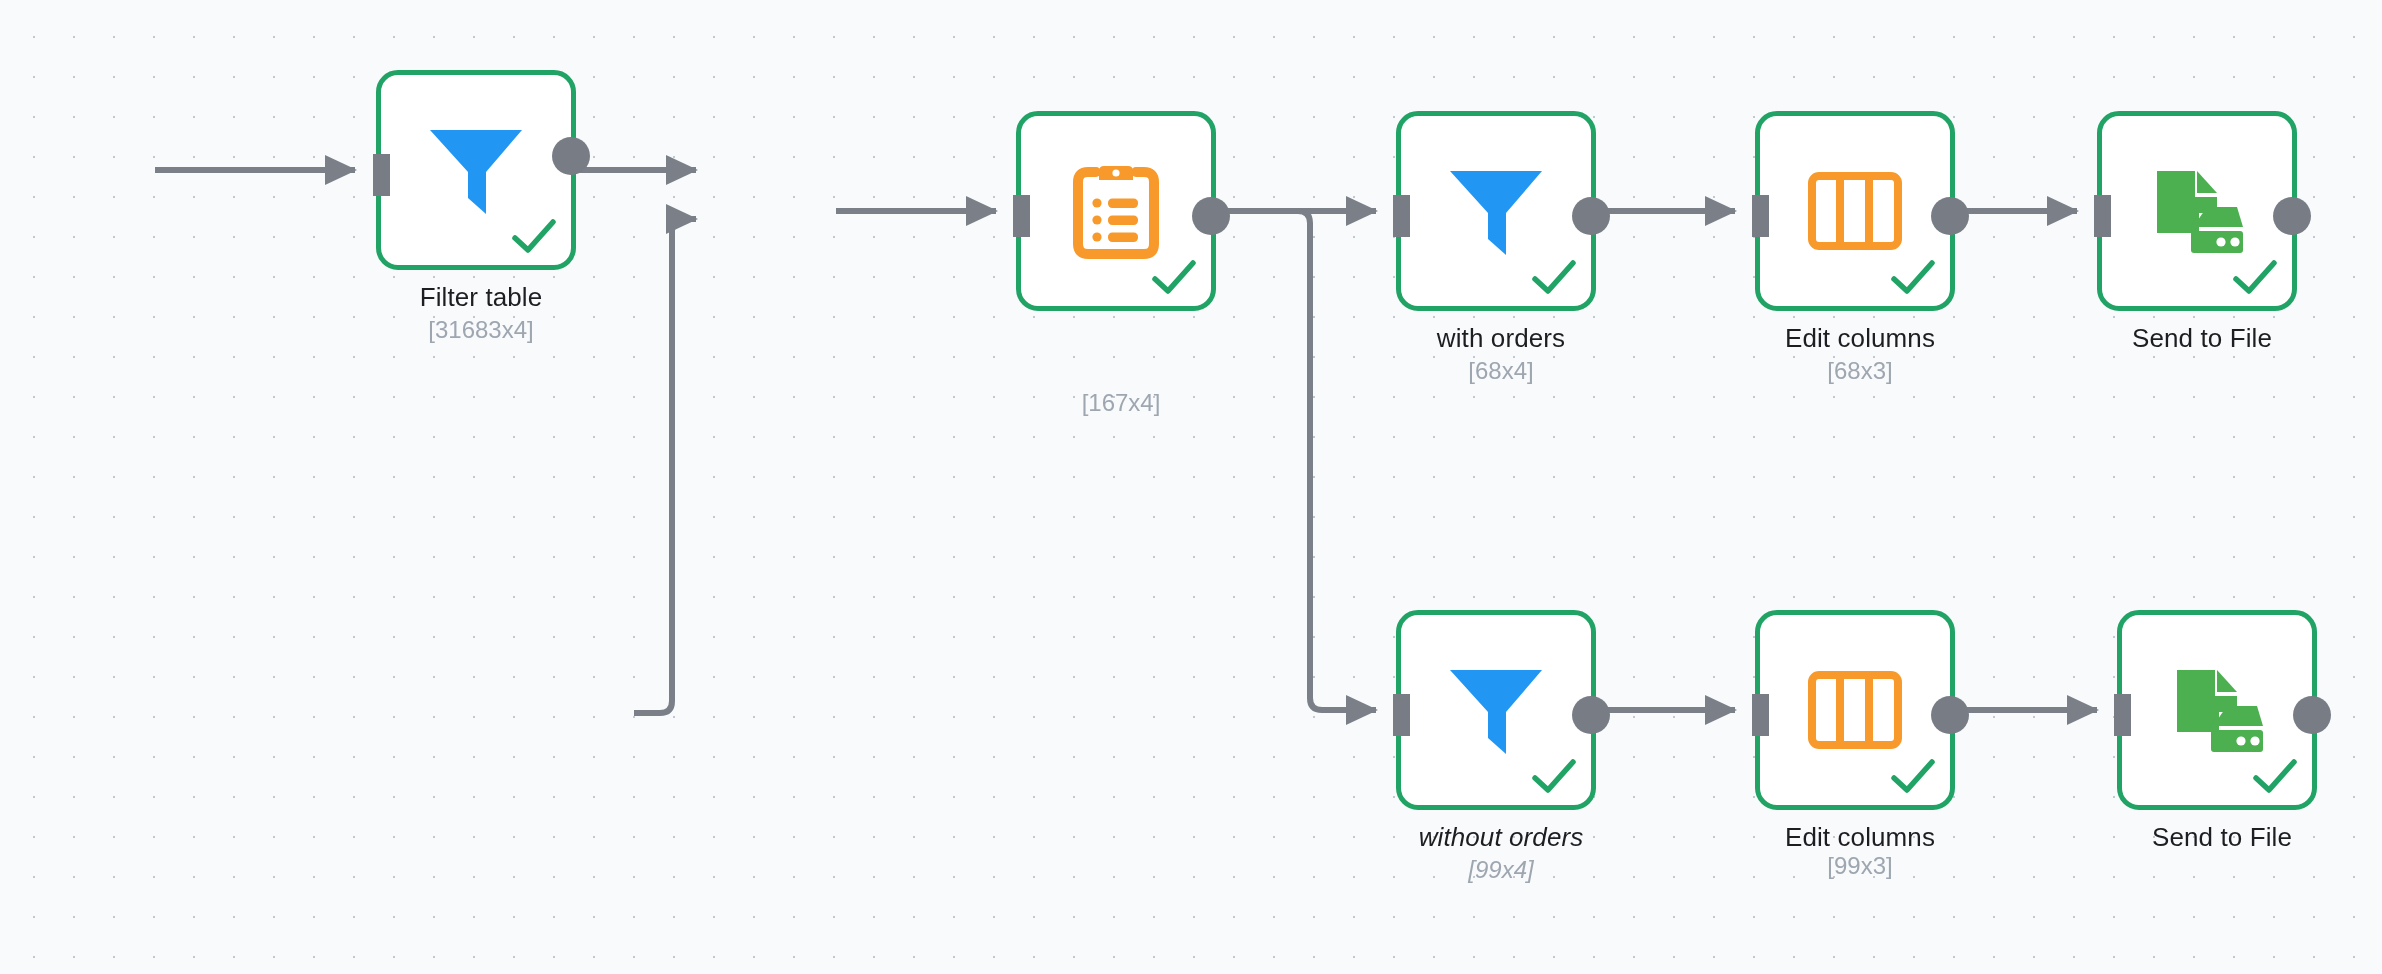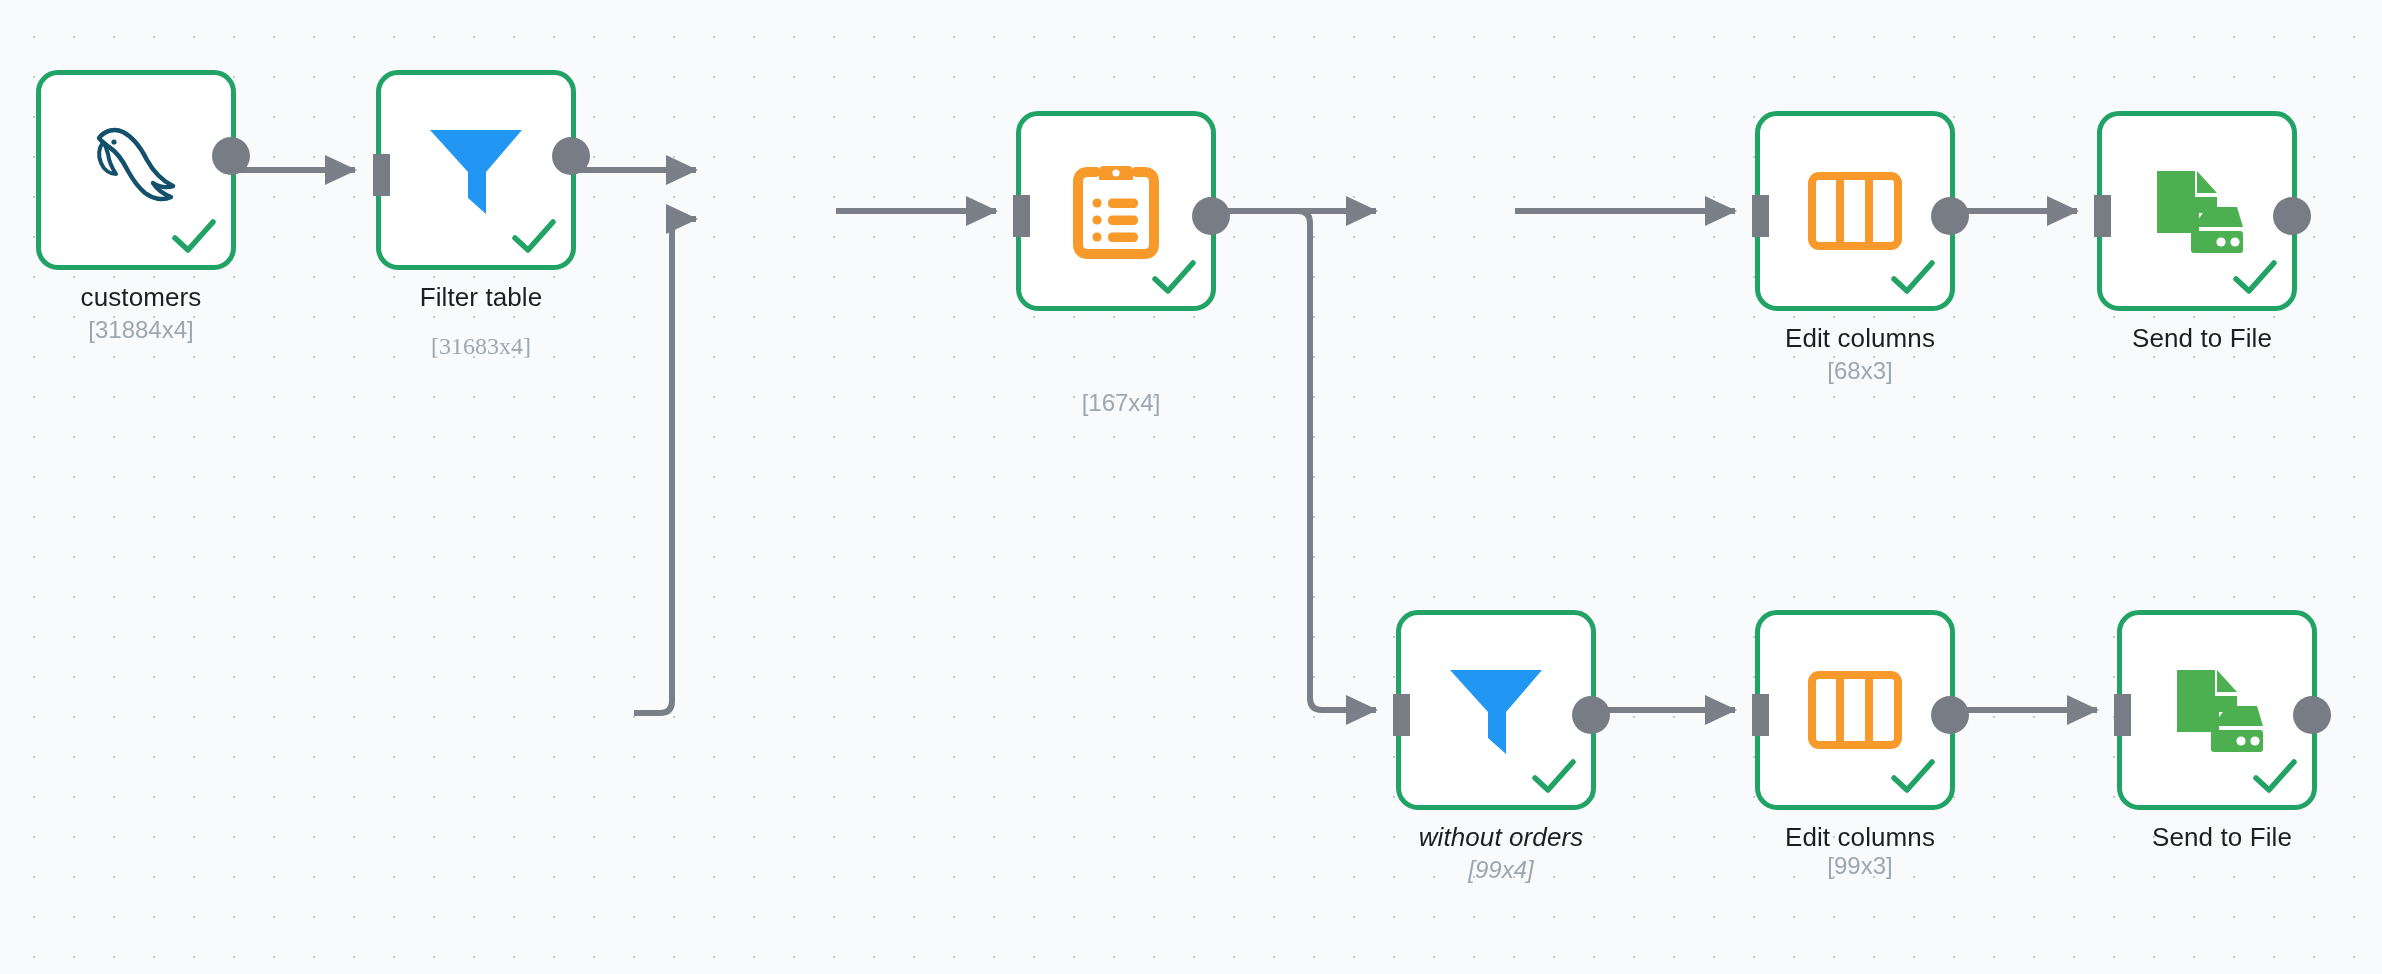--- a/index.html
+++ b/index.html
@@ -118,53 +118,36 @@
       <path d="M 1515 211 L 1735 211"></path>
 
       <path d="M 1874 211 L 2077 211"></path>
 
       <path d="M 1515 710 L 1735 710"></path>
 
       <path d="M 1874 710 L 2097 710"></path>
     </g>
   </svg>
 
-  <div class="node" style="left:36px; top:70px;">
-    <div class="node-icon">
-      <svg width="110" height="96" viewBox="0 0 110 96">
-        <path d="M18 16 C24 8 34 6 42 10 C52 15 60 26 66 38 C72 49 80 58 92 64 C86 66 78 65 72 61 C76 67 82 72 90 75 C82 79 72 77 64 71 C58 66 52 58 47 49 C42 39 36 30 28 25 C24 22 20 19 18 16 Z" fill="none" stroke="#12506b" stroke-width="4.5" stroke-linejoin="round" stroke-linecap="round"></path>
-        <path d="M22 20 C18 26 17 34 20 41 C23 48 29 52 35 52 C31 46 28 39 27 32 C26 27 24 23 22 20 Z" fill="none" stroke="#12506b" stroke-width="4" stroke-linejoin="round" stroke-linecap="round"></path>
-        <circle cx="33" cy="20" r="2.6" fill="#12506b"></circle>
-      </svg>
-    </div>
-    <div class="node-check">
-      <svg width="46" height="40" viewBox="0 0 46 40">
-        <path d="M4 21 L17 33 L42 5" fill="none" stroke="#21a366" stroke-width="5.5" stroke-linecap="round" stroke-linejoin="round"></path>
-      </svg>
-    </div>
-    <div class="port port-out" style="top:62px;"></div>
-    <div class="node-label">customers</div>
-    <div class="node-size" style="top:240px;">[31884x4]</div>
-  </div>
 
   <div class="node" style="left:376px; top:70px;">
     <div class="node-icon">
       <svg width="104" height="96" viewBox="0 0 104 96">
         <path d="M6 8 L98 8 L62 50 L62 92 L44 76 L44 50 Z" fill="#2196f3"></path>
       </svg>
     </div>
     <div class="node-check">
       <svg width="46" height="40" viewBox="0 0 46 40">
         <path d="M4 21 L17 33 L42 5" fill="none" stroke="#21a366" stroke-width="5.5" stroke-linecap="round" stroke-linejoin="round"></path>
       </svg>
     </div>
     <div class="port port-in" style="top:79px;"></div>
     <div class="port port-out" style="top:62px;"></div>
     <div class="node-label">Filter table</div>
-    <div class="node-size" style="top:256px;font-family:Liberation Serif, serif;">[31683x4]</div>
+    <div class="node-size" style="top:240px;">[31683x4]</div>
   </div>
 
 
   <div class="node" style="left:1016px; top:111px;">
     <div class="node-icon">
       <svg width="92" height="98" viewBox="0 0 92 98">
         <path d="M26 10 L18 10 Q8 10 8 20 L8 82 Q8 92 18 92 L74 92 Q84 92 84 82 L84 20 Q84 10 74 10 L66 10" fill="none" stroke="#f79a2b" stroke-width="10" stroke-linejoin="round" stroke-linecap="round"></path>
         <path d="M34 4 L58 4 Q63 4 63 9 L63 18 L29 18 L29 9 Q29 4 34 4 Z" fill="#f79a2b"></path>
         <circle cx="46" cy="11" r="3.6" fill="#ffffff"></circle>
         <g fill="#f79a2b">
@@ -180,20 +163,36 @@
     <div class="node-check">
       <svg width="46" height="40" viewBox="0 0 46 40">
         <path d="M4 21 L17 33 L42 5" fill="none" stroke="#21a366" stroke-width="5.5" stroke-linecap="round" stroke-linejoin="round"></path>
       </svg>
     </div>
     <div class="port port-in" style="top:79px;"></div>
     <div class="port port-out" style="top:81px;"></div>
     <div class="node-size" style="top:272px;">[167x4]</div>
   </div>
 
+  <div class="node" style="left:1396px; top:111px;">
+    <div class="node-icon">
+      <svg width="104" height="96" viewBox="0 0 104 96">
+        <path d="M6 8 L98 8 L62 50 L62 92 L44 76 L44 50 Z" fill="#2196f3"></path>
+      </svg>
+    </div>
+    <div class="node-check">
+      <svg width="46" height="40" viewBox="0 0 46 40">
+        <path d="M4 21 L17 33 L42 5" fill="none" stroke="#21a366" stroke-width="5.5" stroke-linecap="round" stroke-linejoin="round"></path>
+      </svg>
+    </div>
+    <div class="port port-in" style="top:79px;"></div>
+    <div class="port port-out" style="top:81px;"></div>
+    <div class="node-label">with orders</div>
+    <div class="node-size" style="top:240px;">[68x4]</div>
+  </div>
 
   <div class="node" style="left:1755px; top:111px;">
     <div class="node-icon">
       <svg width="96" height="80" viewBox="0 0 96 80">
         <g fill="none" stroke="#f79a2b" stroke-width="8" stroke-linejoin="round">
           <rect x="5" y="5" width="86" height="70" rx="7"></rect>
           <line x1="33" y1="7" x2="33" y2="73"></line>
           <line x1="62" y1="7" x2="62" y2="73"></line>
         </g>
       </svg>

